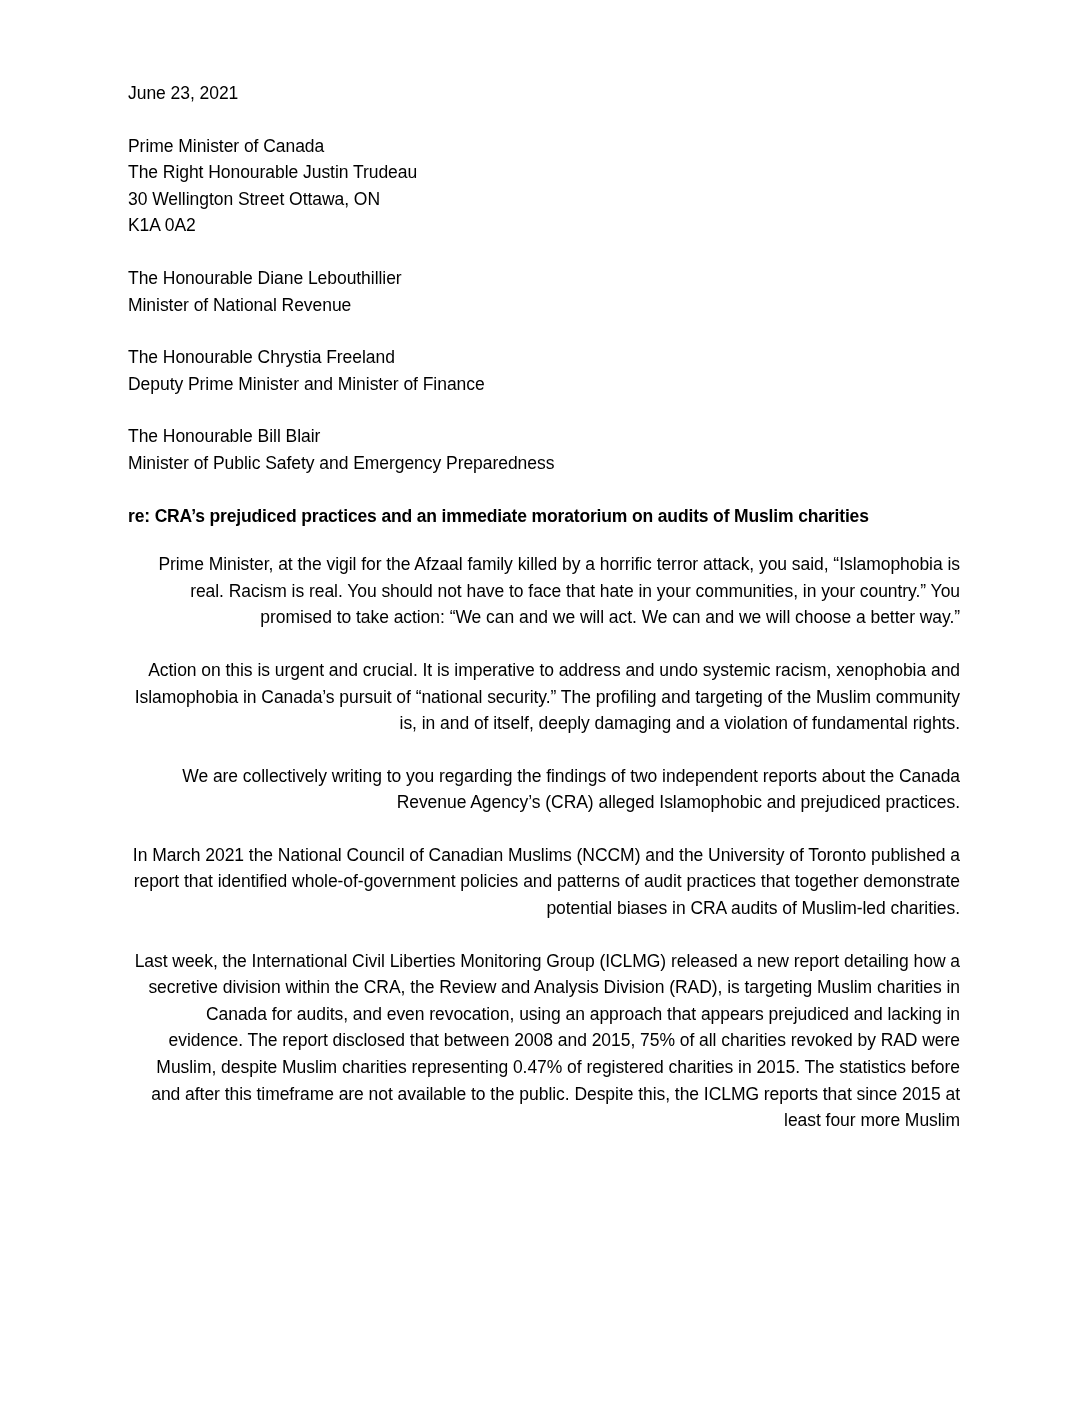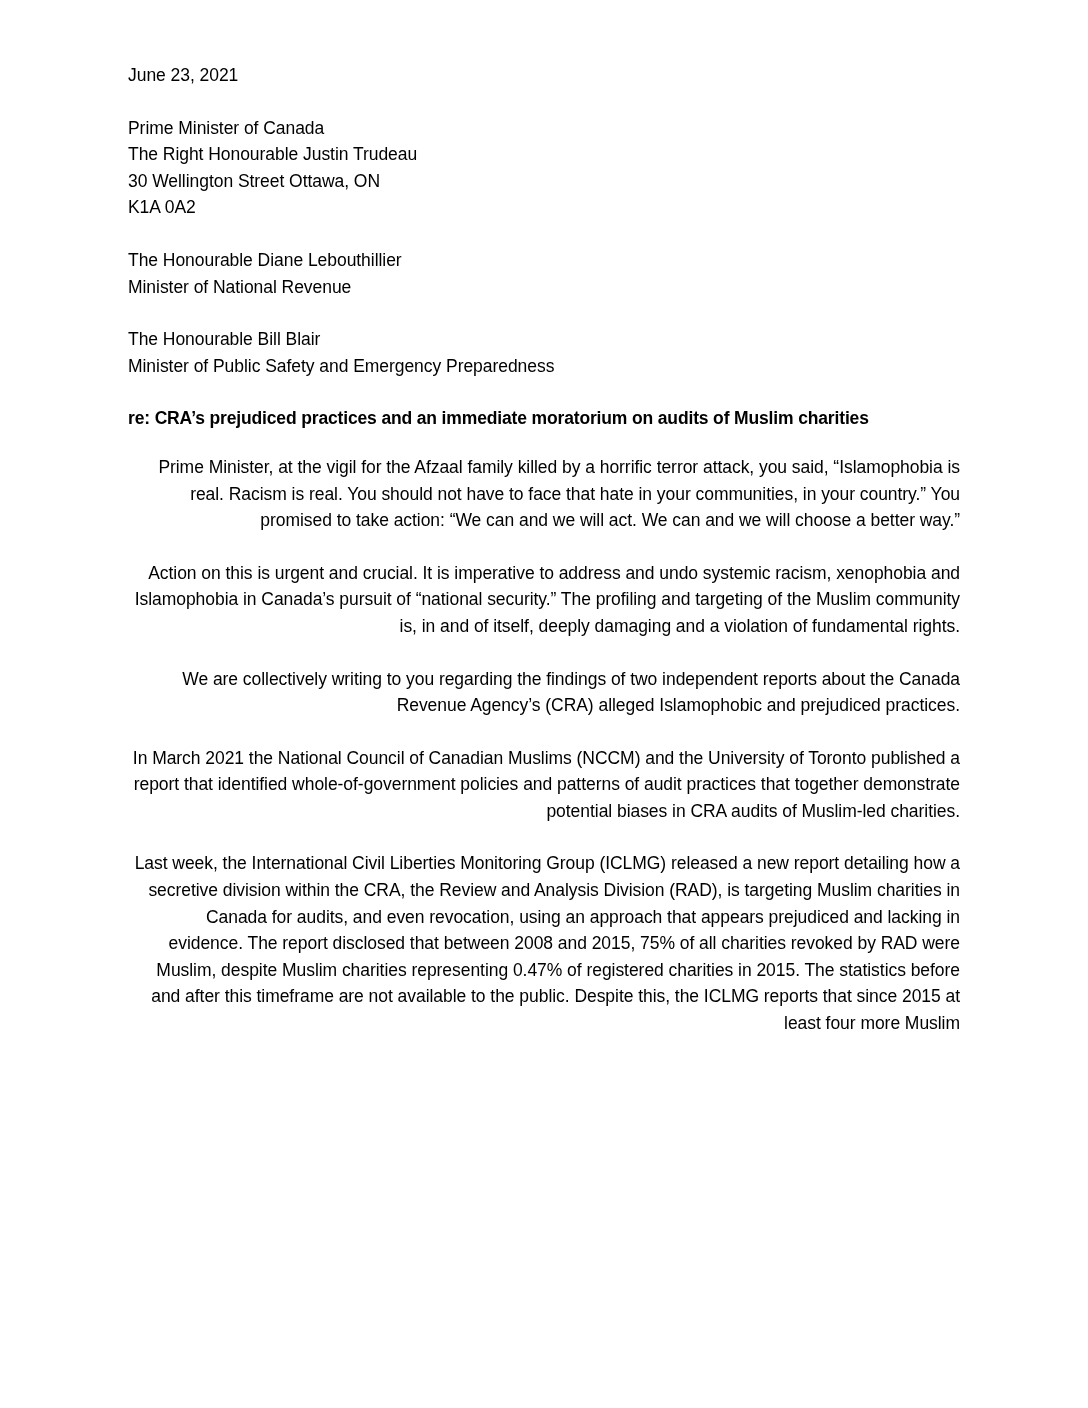--- a/index.html
+++ b/index.html
@@ -13,21 +13,21 @@
     font-family: "Liberation Sans", sans-serif;
     color: #000000;
     -webkit-font-smoothing: antialiased;
   }
   .page {
     position: relative;
     width: 1088px;
     height: 1408px;
     background: #ffffff;
     box-sizing: border-box;
-    padding: 62px 128px 90px 128px;
+    padding: 80px 128px 90px 128px;
   }
   .doc-body {
     font-size: 17.5px;
     line-height: 26.6px;
     letter-spacing: -0.05px;
   }
   .block {
     margin: 0 0 26px 0;
   }
   .line {
@@ -68,20 +68,24 @@
       <span class="line">The Right Honourable Justin Trudeau</span>
       <span class="line">30 Wellington Street Ottawa, ON</span>
       <span class="line">K1A 0A2</span>
     </div>
 
     <div class="block address-block">
       <span class="line">The Honourable Diane Lebouthillier</span>
       <span class="line">Minister of National Revenue</span>
     </div>
 
+    <div class="block address-block">
+      <span class="line">The Honourable Chrystia Freeland</span>
+      <span class="line">Deputy Prime Minister and Minister of Finance</span>
+    </div>
 
     <div class="block address-block">
       <span class="line">The Honourable Bill Blair</span>
       <span class="line">Minister of Public Safety and Emergency Preparedness</span>
     </div>
 
     <p class="subject">re: CRA’s prejudiced practices and an immediate moratorium on audits of Muslim charities</p>
 
     <p class="para">Prime Minister, at the vigil for the Afzaal family killed by a horrific terror attack, you said, “Islamophobia is real. Racism is real. You should not have to face that hate in your communities, in your country.” You promised to take action: “We can and we will act. We can and we will choose a better way.”</p>
     <p class="para">Action on this is urgent and crucial. It is imperative to address and undo systemic racism, xenophobia and Islamophobia in Canada’s pursuit of “national security.” The profiling and targeting of the Muslim community is, in and of itself, deeply damaging and a violation of fundamental rights.</p>

